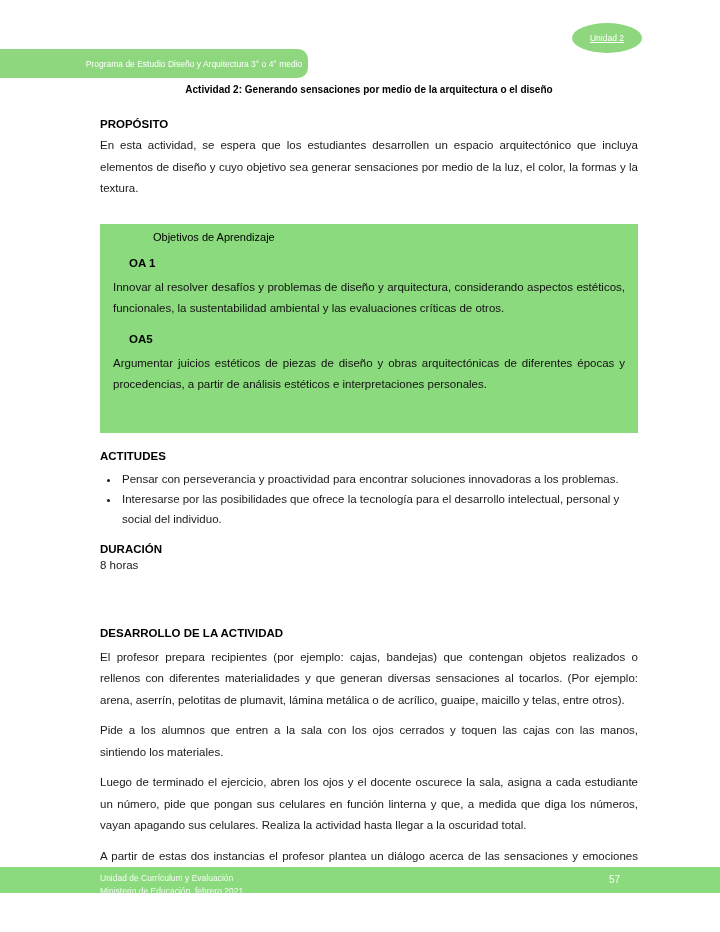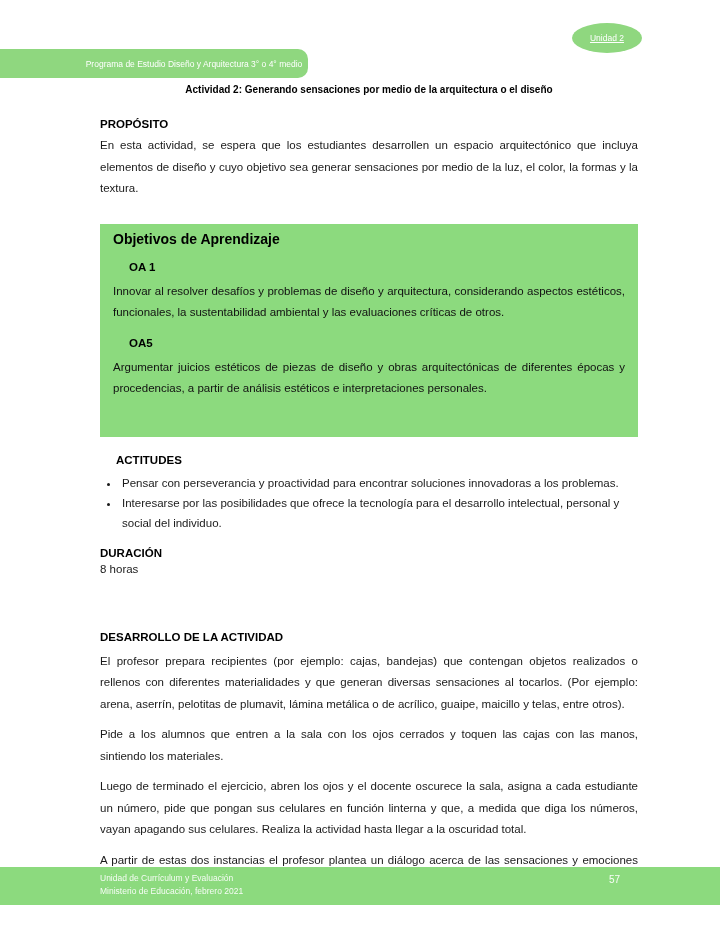--- a/index.html
+++ b/index.html
@@ -51,54 +51,55 @@
   }
   .p-proposito { margin-top: 5px; }
   
   .oa-box {
     margin-top: 24px;
     background: #8cda7e;
     padding: 7px 13px 38px 13px;
     min-height: 196px;
   }
   .oa-box .box-heading {
-    font-size: 14px; font-weight: bold; color: #000000;
+    font-size: 11px; font-weight: normal; color: #000000;
     margin-bottom: 4px;
+    margin-left: 40px;
   }
   .oa-code {
     font-size: 11.5px; font-weight: bold; color: #000000;
     margin-top: 14px; margin-bottom: 8px; margin-left: 16px;
   }
   .oa-text {
     font-size: 11.5px; line-height: 21px;
     text-align: justify; color: #111111;
   }
   
-  .h-actitudes { margin-top: 17px; margin-left: 16px; }
+  .h-actitudes { margin-top: 17px; }
   .bullets {
     margin-top: 7px;
     padding-left: 20px;
     list-style: disc;
   }
   .bullets li {
     font-size: 11.5px; line-height: 20px;
     padding-left: 2px;
     color: #1a1a1a;
   }
   
   .h-duracion { margin-top: 14px; }
   .duracion-value { font-size: 11.5px; margin-top: 4px; color: #1a1a1a; }
   
   .h-desarrollo { margin-top: 56px; }
   .desarrollo-paras .para { margin-top: 9px; }
   .desarrollo-paras .para:first-child { margin-top: 8px; }
   
   .footer-bar {
     position: absolute; left: 0; top: 867px;
-    width: 720px; height: 38px;
+    width: 720px; height: 26px;
     background: #8cda7e;
   }
   .footer-org {
     position: absolute; left: 100px; top: 5px;
     color: rgba(255,255,255,0.92);
     font-size: 8.5px; line-height: 13px;
   }
   .footer-page-number {
     position: absolute; right: 100px; top: 7px;
     color: rgba(255,255,255,0.95);

